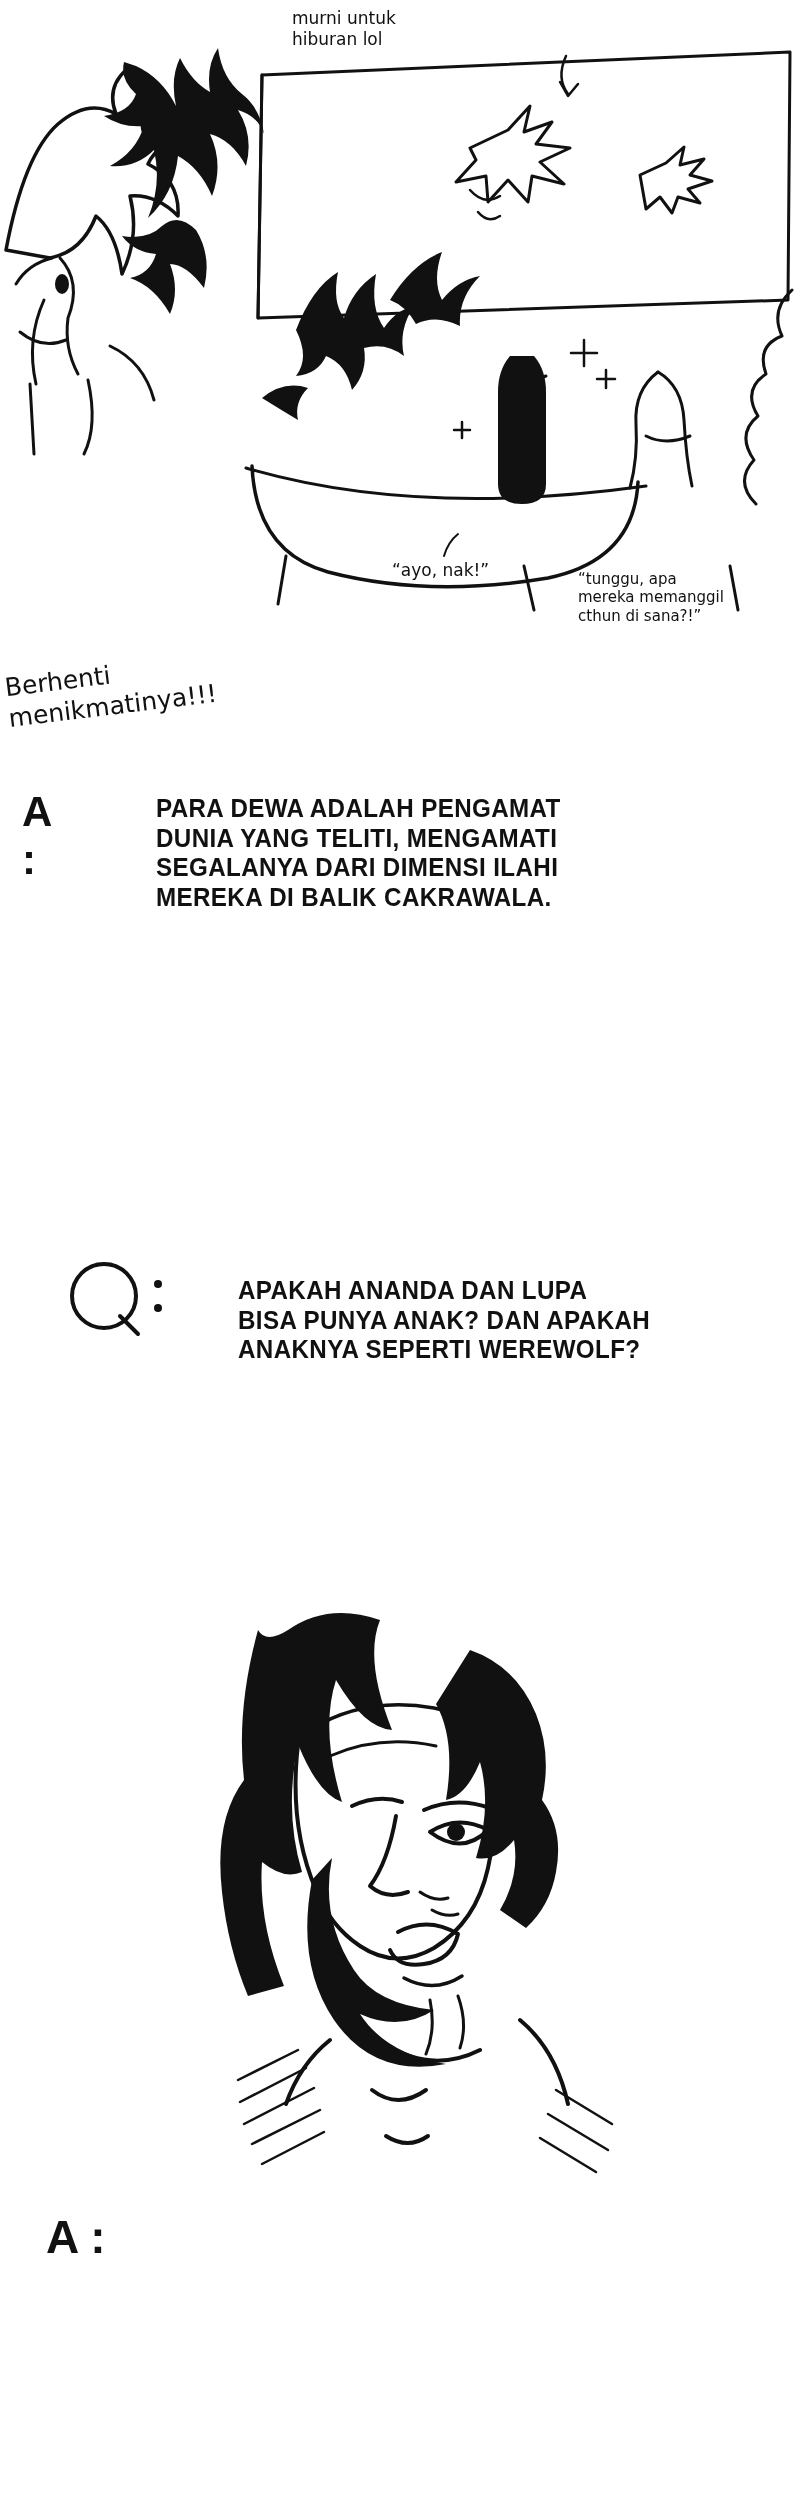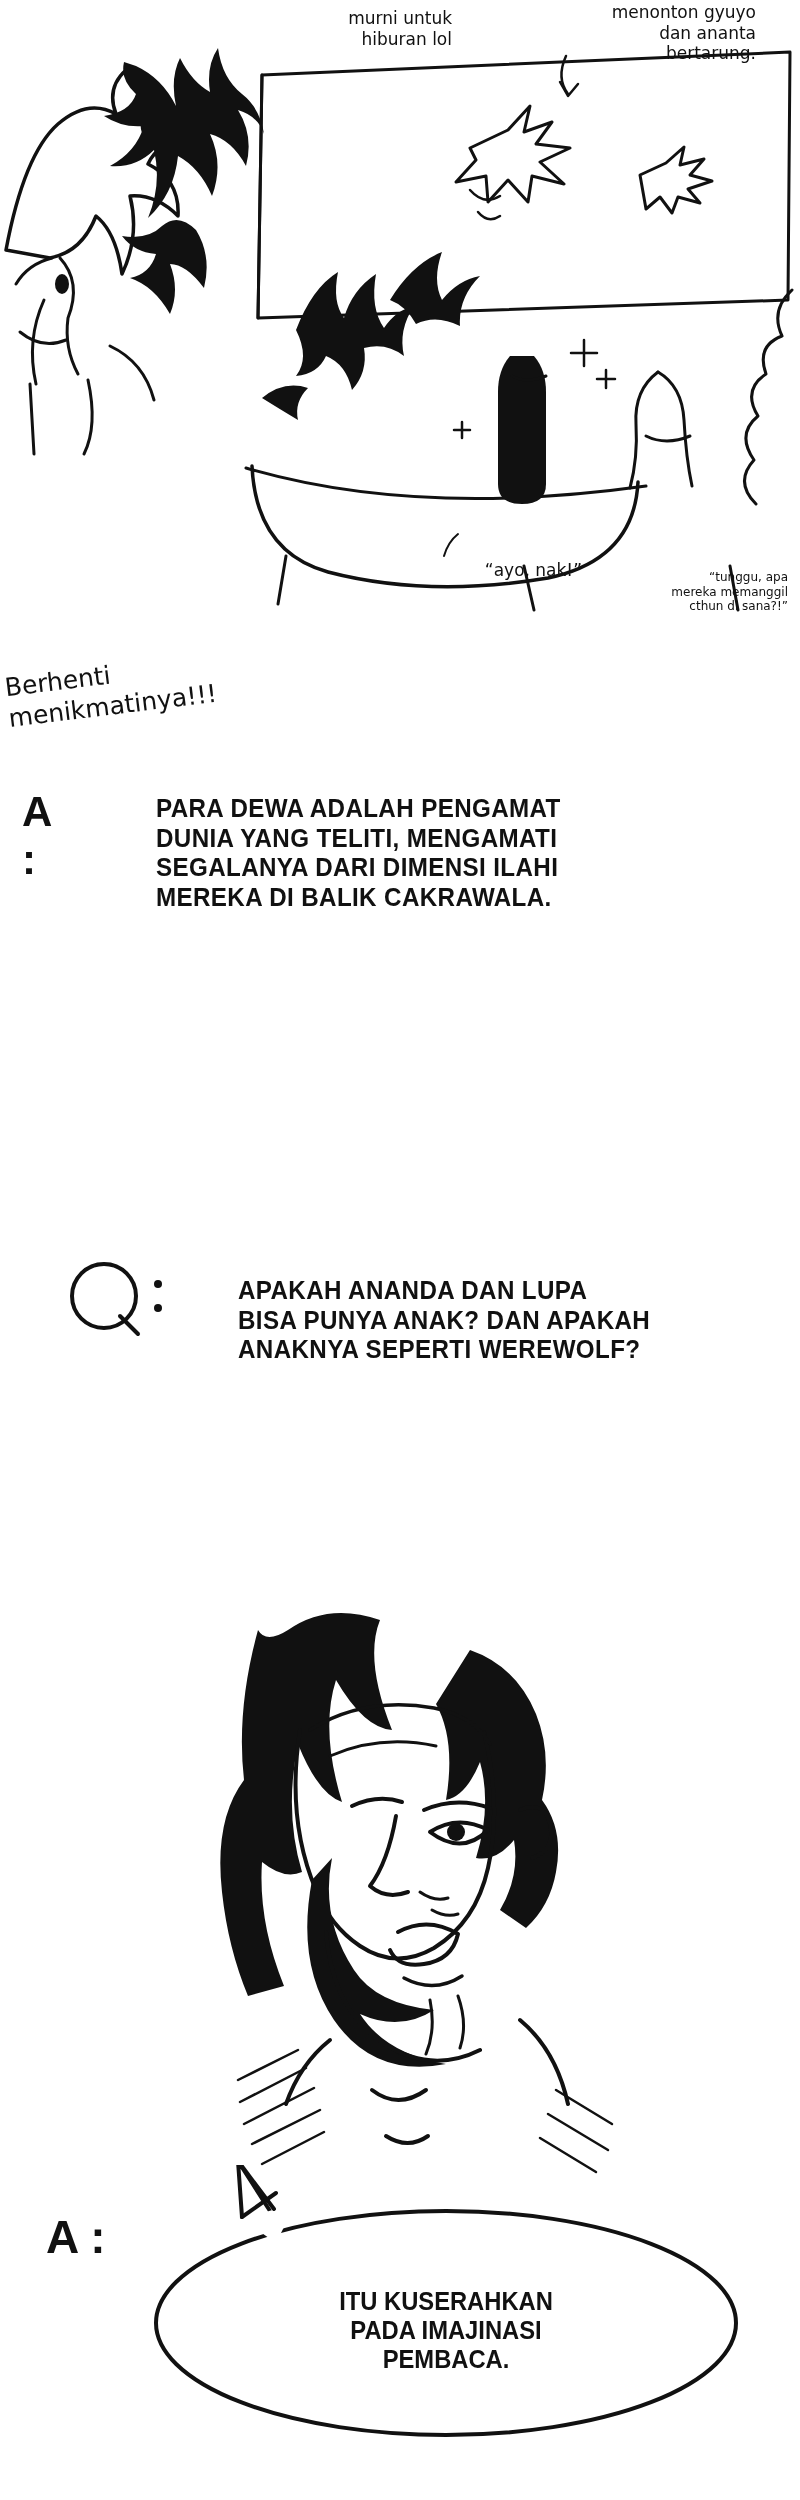--- a/index.html
+++ b/index.html
@@ -18,25 +18,25 @@
     overflow: hidden;
   }
   .abs { position: absolute; }
 
   
   .hand {
     font-family: "DejaVu Sans", sans-serif;
     font-size: 17px;
     line-height: 1.22;
     color: #111;
-    text-align: right;
+    text-align: left;
     white-space: pre-line;
     transform-origin: center center;
   }
-  .hand.small { font-size: 12px; }
+  .hand.small { font-size: 15px; }
 
   
   .caption {
     font-family: "Liberation Sans", sans-serif;
     font-weight: 700;
     font-stretch: condensed;
     font-size: 26px;
     line-height: 1.14;
     letter-spacing: 0.4px;
     color: #111;
@@ -146,23 +146,20 @@
 
       <g>
         <path class="ink" stroke-width="2" d="M444 556 q4 -14 14 -22"></path>
       </g>
     </svg>
   </div>
 
   <div class="abs hand" style="left:292px;top:8px;width:160px;">murni untuk
 hiburan lol</div>
 
-  <div class="abs hand" style="left:566px;top:2px;width:190px;">menonton gyuyo
-dan ananta
-bertarung.</div>
 
   <div class="abs hand" style="left:392px;top:560px;width:190px;">“ayo, nak!”</div>
 
   <div class="abs hand small" style="left:578px;top:570px;width:210px;">“tunggu, apa
 mereka memanggil
 cthun di sana?!”</div>
 
   <div class="abs hand" style="left:6px;top:658px;width:250px;font-size:25px;text-align:left;transform:rotate(-7deg);">Berhenti
 menikmatinya!!!</div>
 
@@ -238,26 +235,14 @@
         <path class="ink" stroke-width="2.5" d="M540 658 l56 34"></path>
       </g>
 
       <path class="ink" stroke-width="4" d="M372 610 q26 20 54 0"></path>
       <path class="ink" stroke-width="4" d="M386 656 q22 14 42 0"></path>
     </svg>
   </div>
 
   <div class="abs qletter" style="left:46px;top:2210px;font-size:46px;">A :</div>
 
-  <div class="abs" style="left:146px;top:2165px;width:620px;height:320px;">
-    <svg width="620" height="320" viewBox="0 0 620 320" aria-hidden="true">
-      <path class="ink" stroke-width="4" fill="#ffffff" d="M124 46 l-32 -50 l4 56"></path>
-      <ellipse class="ink" stroke-width="4" fill="#ffffff" cx="300" cy="158" rx="290" ry="112"></ellipse>
-      <path fill="#ffffff" d="M96 54 l54 -16 l-20 40 z"></path>
-      <path class="ink" stroke-width="4" d="M92 -4 l36 48"></path>
-      <path class="ink" stroke-width="4" d="M96 52 l34 -24"></path>
-    </svg>
-    <div class="abs bubble-text" style="left:40px;top:122px;width:520px;">ITU KUSERAHKAN
-PADA IMAJINASI
-PEMBACA.</div>
-  </div>
 
 </div>
 
 </body></html>

